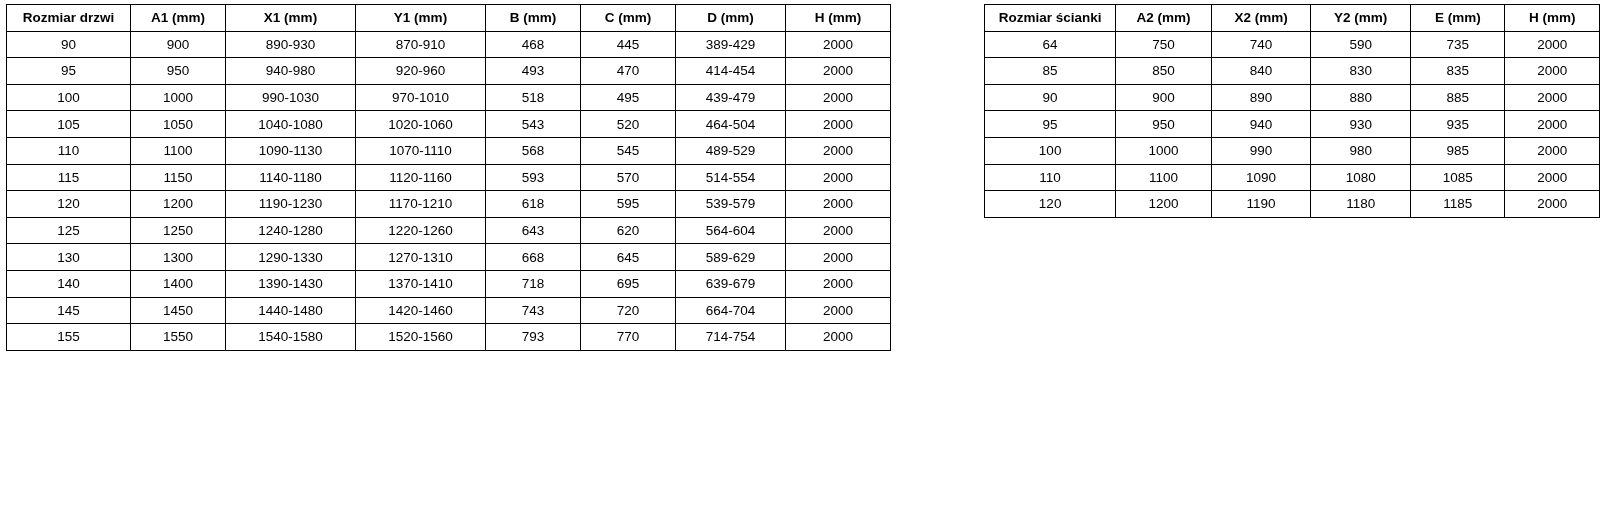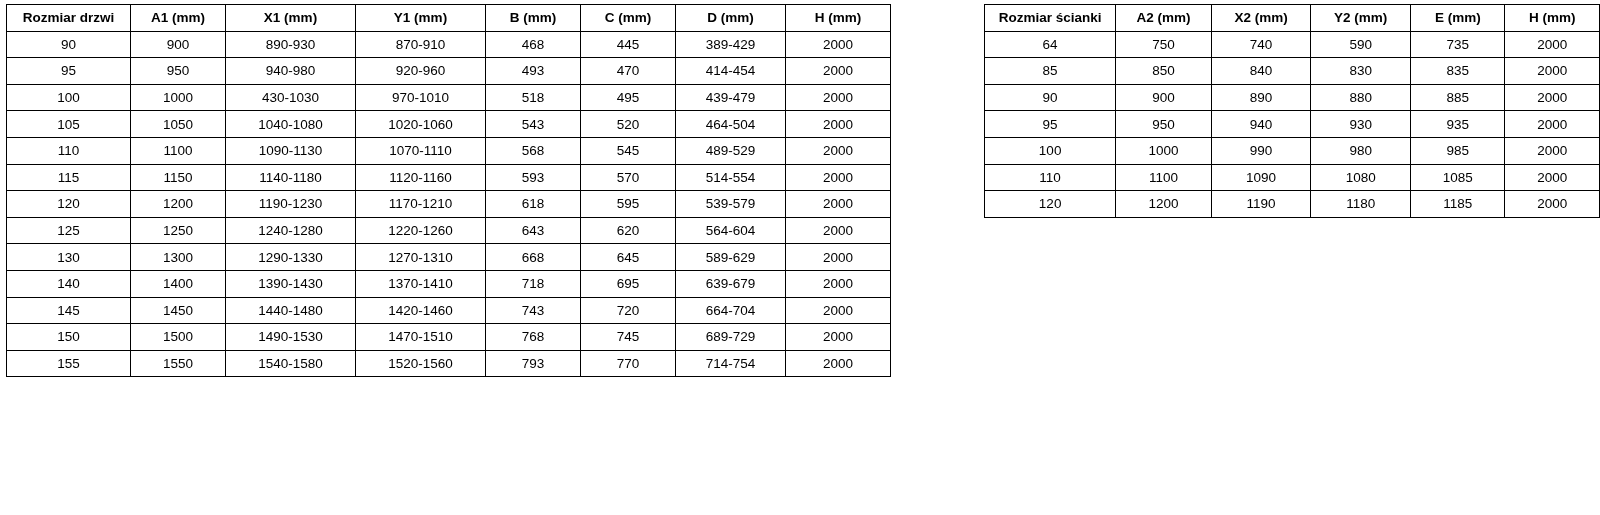--- a/index.html
+++ b/index.html
@@ -111,21 +111,21 @@
             <td>940-980</td>
             <td>920-960</td>
             <td>493</td>
             <td>470</td>
             <td>414-454</td>
             <td>2000</td>
           </tr>
           <tr>
             <td>100</td>
             <td>1000</td>
-            <td>430-1030</td>
+            <td>990-1030</td>
             <td>970-1010</td>
             <td>518</td>
             <td>495</td>
             <td>439-479</td>
             <td>2000</td>
           </tr>
           <tr>
             <td>105</td>
             <td>1050</td>
             <td>1040-1080</td>
@@ -196,30 +196,20 @@
             <td>2000</td>
           </tr>
           <tr>
             <td>145</td>
             <td>1450</td>
             <td>1440-1480</td>
             <td>1420-1460</td>
             <td>743</td>
             <td>720</td>
             <td>664-704</td>
-            <td>2000</td>
-          </tr>
-          <tr>
-            <td>150</td>
-            <td>1500</td>
-            <td>1490-1530</td>
-            <td>1470-1510</td>
-            <td>768</td>
-            <td>745</td>
-            <td>689-729</td>
             <td>2000</td>
           </tr>
           <tr>
             <td>155</td>
             <td>1550</td>
             <td>1540-1580</td>
             <td>1520-1560</td>
             <td>793</td>
             <td>770</td>
             <td>714-754</td>

